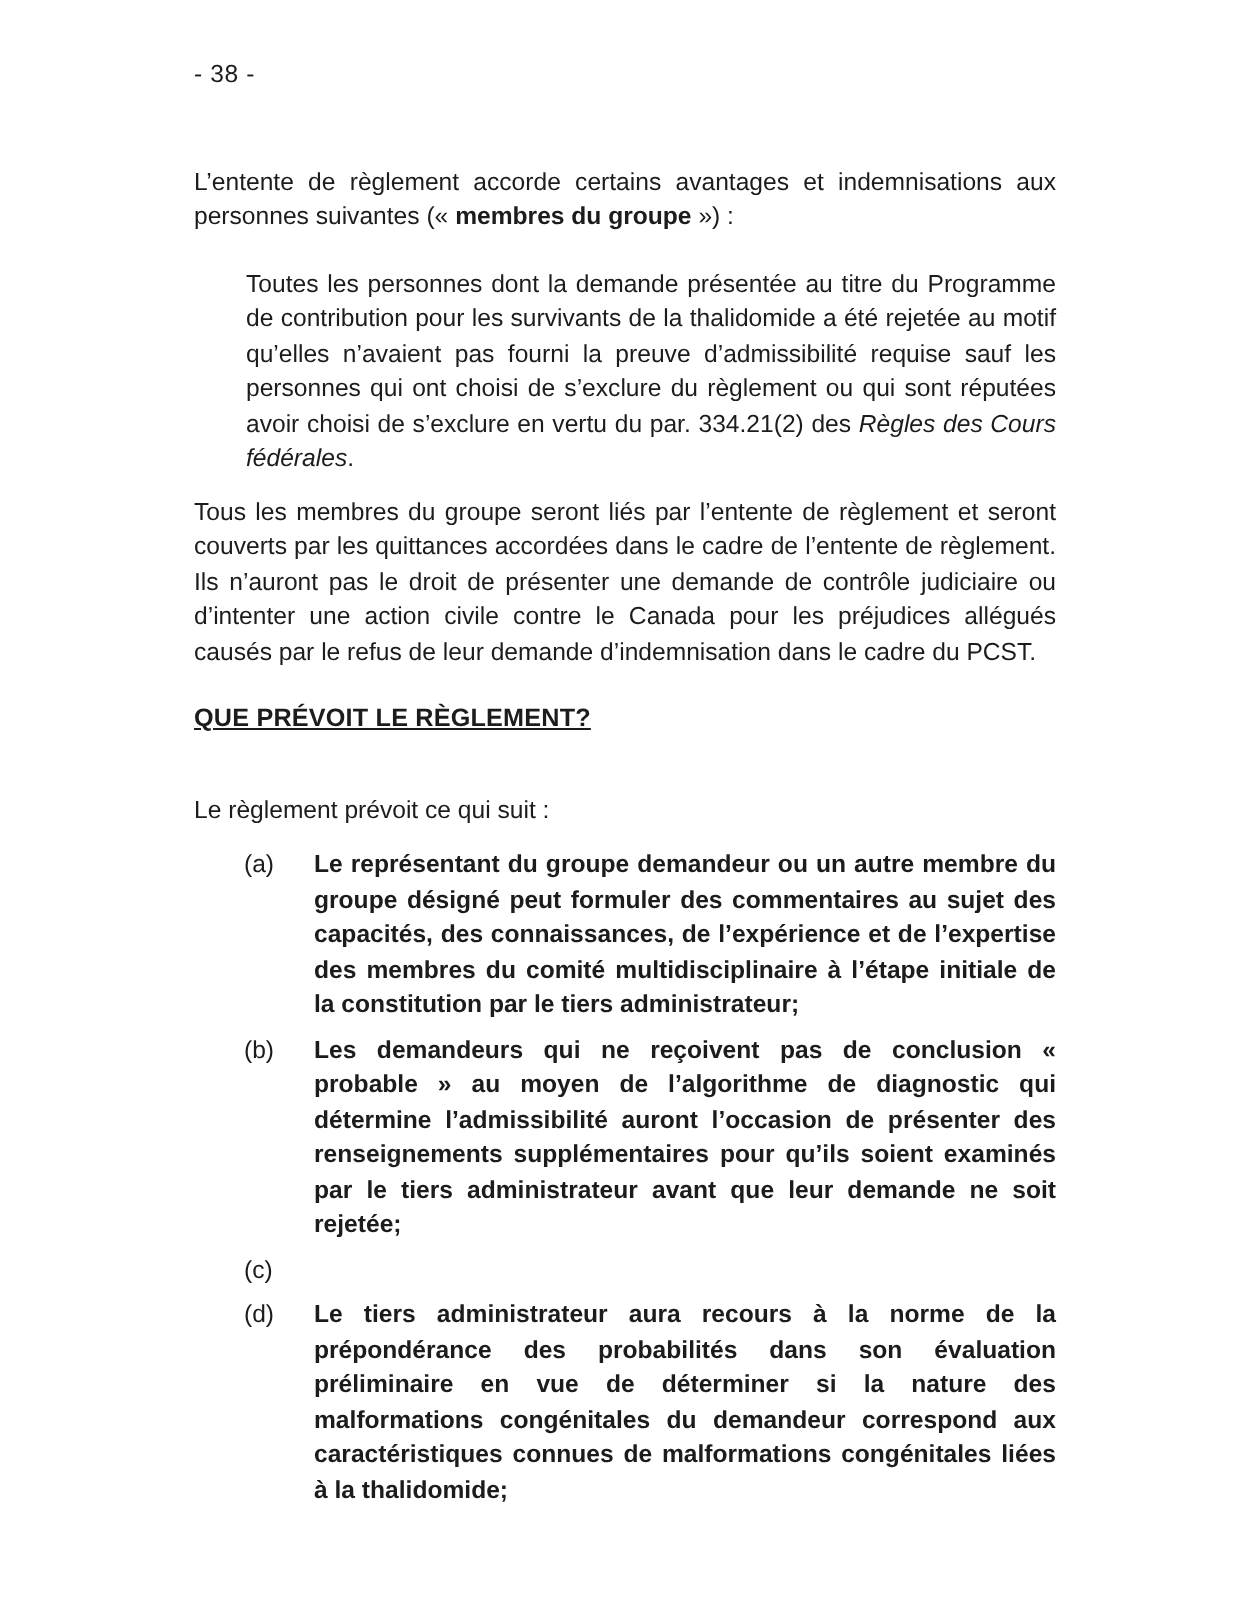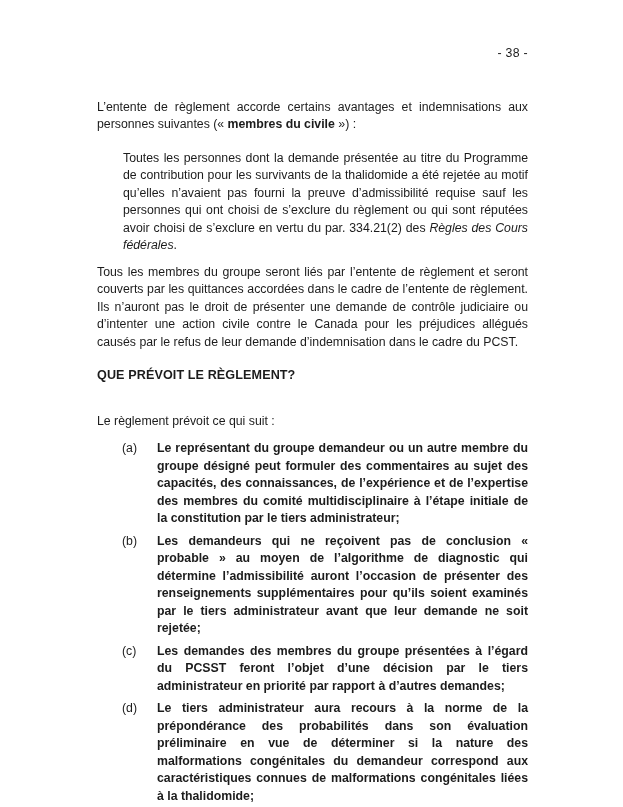--- a/index.html
+++ b/index.html
@@ -18,41 +18,42 @@
     box-sizing: border-box;
     width: 623px;
     height: 807px;
     padding: 29px 95px 40px 97px;
     background: #ffffff;
     font-size: 12.3px;
     line-height: 17.5px;
     -webkit-font-smoothing: antialiased;
   }
   .page-number {
-    text-align: right;
-    margin: 16px 0 36px 0;
+    text-align: left;
+    margin: 0 0 36px 0;
     letter-spacing: 0.3px;
   }
   p.para {
     margin: 0 0 13px 0;
     text-align: justify;
   }
   p.quote {
     margin: 16px 0 9px 26px;
     text-align: justify;
   }
   p.para2 {
     margin-bottom: 0;
   }
   h2.heading {
     font-size: 12.6px;
     font-weight: bold;
     margin: 16px 0 0 0;
     line-height: 17.5px;
     letter-spacing: 0.1px;
+    text-decoration: underline;
   }
   p.intro {
     margin: 28px 0 0 0;
     text-align: left;
   }
   .list {
     margin-top: 10px;
   }
   .list-item {
     display: flex;
@@ -71,21 +72,21 @@
   .b { font-weight: bold; }
   .i { font-style: italic; }
 </style>
 </head>
 <body>
 
 <div class="page">
 
   <div class="page-number">- 38 -</div>
 
-  <p class="para"><span>L’entente de règlement accorde certains avantages et indemnisations aux personnes suivantes (« </span><span class="b">membres du civile</span><span> ») :</span></p>
+  <p class="para"><span>L’entente de règlement accorde certains avantages et indemnisations aux personnes suivantes (« </span><span class="b">membres du groupe</span><span> ») :</span></p>
 
   <p class="quote"><span>Toutes les personnes dont la demande présentée au titre du Programme de contribution pour les survivants de la thalidomide a été rejetée au motif qu’elles n’avaient pas fourni la preuve d’admissibilité requise sauf les personnes qui ont choisi de s’exclure du règlement ou qui sont réputées avoir choisi de s’exclure en vertu du par. 334.21(2) des </span><span class="i">Règles des Cours fédérales</span><span>.</span></p>
 
   <p class="para para2">Tous les membres du groupe seront liés par l’entente de règlement et seront couverts par les quittances accordées dans le cadre de l’entente de règlement. Ils n’auront pas le droit de présenter une demande de contrôle judiciaire ou d’intenter une action civile contre le Canada pour les préjudices allégués causés par le refus de leur demande d’indemnisation dans le cadre du PCST.</p>
 
   <h2 class="heading">QUE PRÉVOIT LE RÈGLEMENT?</h2>
 
   <p class="para intro">Le règlement prévoit ce qui suit :</p>
 
   <div class="list">
@@ -95,21 +96,20 @@
       <span class="item-text">Le représentant du groupe demandeur ou un autre membre du groupe désigné peut formuler des commentaires au sujet des capacités, des connaissances, de l’expérience et de l’expertise des membres du comité multidisciplinaire à l’étape initiale de la constitution par le tiers administrateur;</span>
     </div>
 
     <div class="list-item">
       <span class="marker">(b)</span>
       <span class="item-text">Les demandeurs qui ne reçoivent pas de conclusion « probable » au moyen de l’algorithme de diagnostic qui détermine l’admissibilité auront l’occasion de présenter des renseignements supplémentaires pour qu’ils soient examinés par le tiers administrateur avant que leur demande ne soit rejetée;</span>
     </div>
 
     <div class="list-item">
       <span class="marker">(c)</span>
-      <span class="item-text">Les demandes des membres du groupe présentées à l’égard du PCSST feront l’objet d’une décision par le tiers administrateur en priorité par rapport à d’autres demandes;</span>
     </div>
 
     <div class="list-item">
       <span class="marker">(d)</span>
       <span class="item-text">Le tiers administrateur aura recours à la norme de la prépondérance des probabilités dans son évaluation préliminaire en vue de déterminer si la nature des malformations congénitales du demandeur correspond aux caractéristiques connues de malformations congénitales liées à la thalidomide;</span>
     </div>
 
   </div>
 </div>
 

